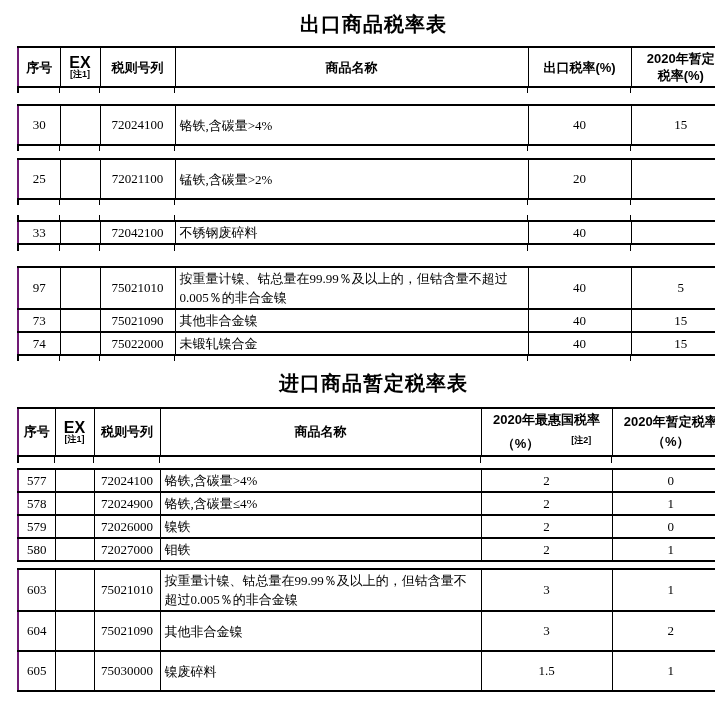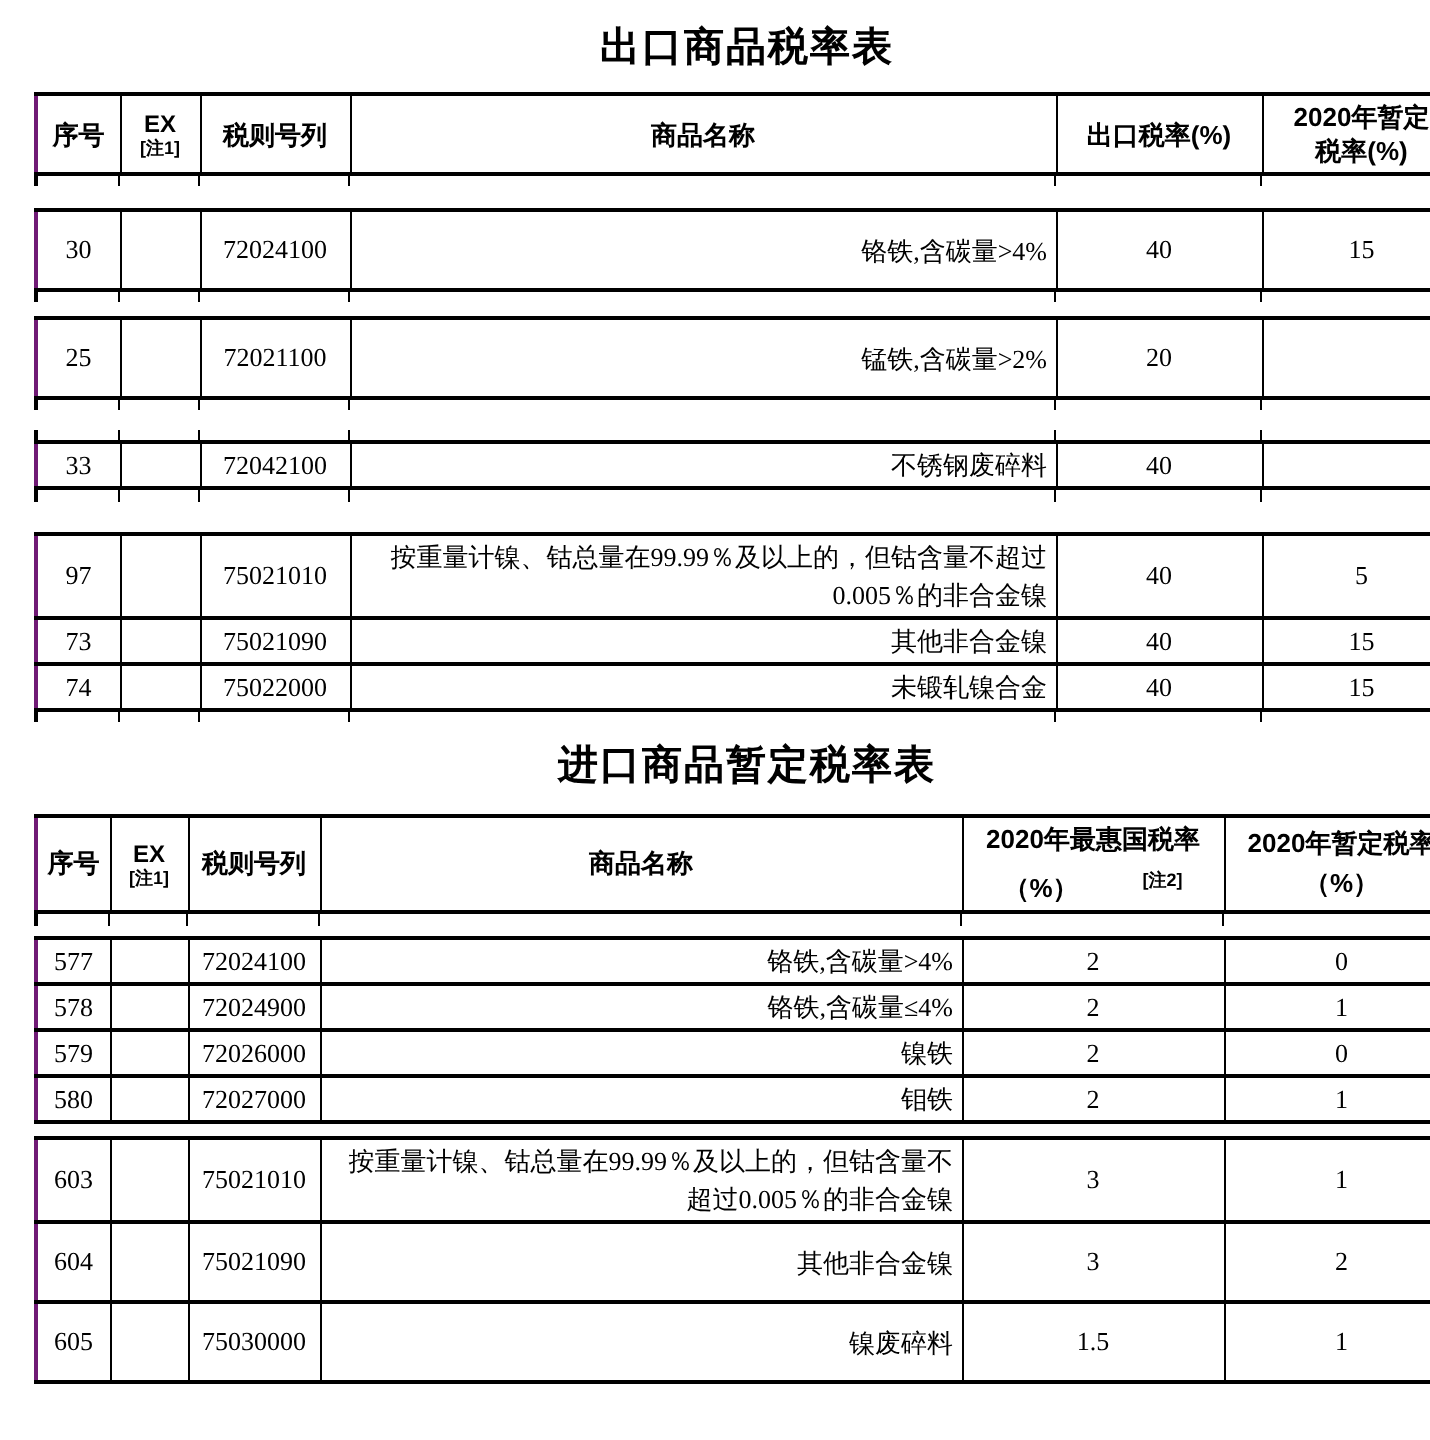--- a/index.html
+++ b/index.html
@@ -10,32 +10,32 @@
   .title { width: 713px; text-align: center; font-family: "Liberation Sans", "DejaVu Sans", sans-serif;
            font-weight: bold; font-size: 20px; line-height: 28px; letter-spacing: 1px; }
 
   table.block { border-collapse: collapse; table-layout: fixed; width: 713px;
                 border: 2px solid #701a75; }
   table.t2 { width: 712px; }
   td { border-left: 1px solid #000; border-right: 1px solid #000;
        border-top: 2px solid #000; border-bottom: 2px solid #000;
        font-size: 13px; text-align: center; vertical-align: middle;
        overflow: hidden; white-space: nowrap; }
-  td.n { text-align: right; padding: 1px 4px; white-space: normal; line-height: 19px; }
+  td.n { text-align: left; padding: 1px 4px; white-space: normal; line-height: 19px; }
   tr.r24 td { height: 40px; font-family: Liberation Serif, serif; }
   tr.r22 td { height: 22px; }
   tr.r25 td { height: 16px; }
   tr.tall td { height: 42px; }
 
   table.head td { font-family: "Liberation Sans", "DejaVu Sans", sans-serif;
                   font-weight: bold; font-size: 13px; line-height: 17px;
                   white-space: normal; }
   table.head.t1 td { height: 40px; }
   table.head.t2 td { height: 48px; line-height: 20px; }
-  .exl { display: block; font-size: 12px; line-height: 13px; }
+  .exl { display: block; font-size: 16px; line-height: 13px; }
   .exn { display: block; font-size: 9px; line-height: 10px; }
   sup.note { font-size: 9px; font-weight: bold; margin-left: 32px; }
 
   .sliver { display: grid; height: 5px; }
   .sv1 { grid-template-columns: 42px 40px 75px 353px 103px 100px 0; }
   .sv2 { grid-template-columns: 37px 39px 66px 321px 131px 118px 0; }
   .sliver span { border-left: 1px solid #000; }
   .sliver span:first-child, .sliver span:last-child { border-left-width: 2px; }
 
   

